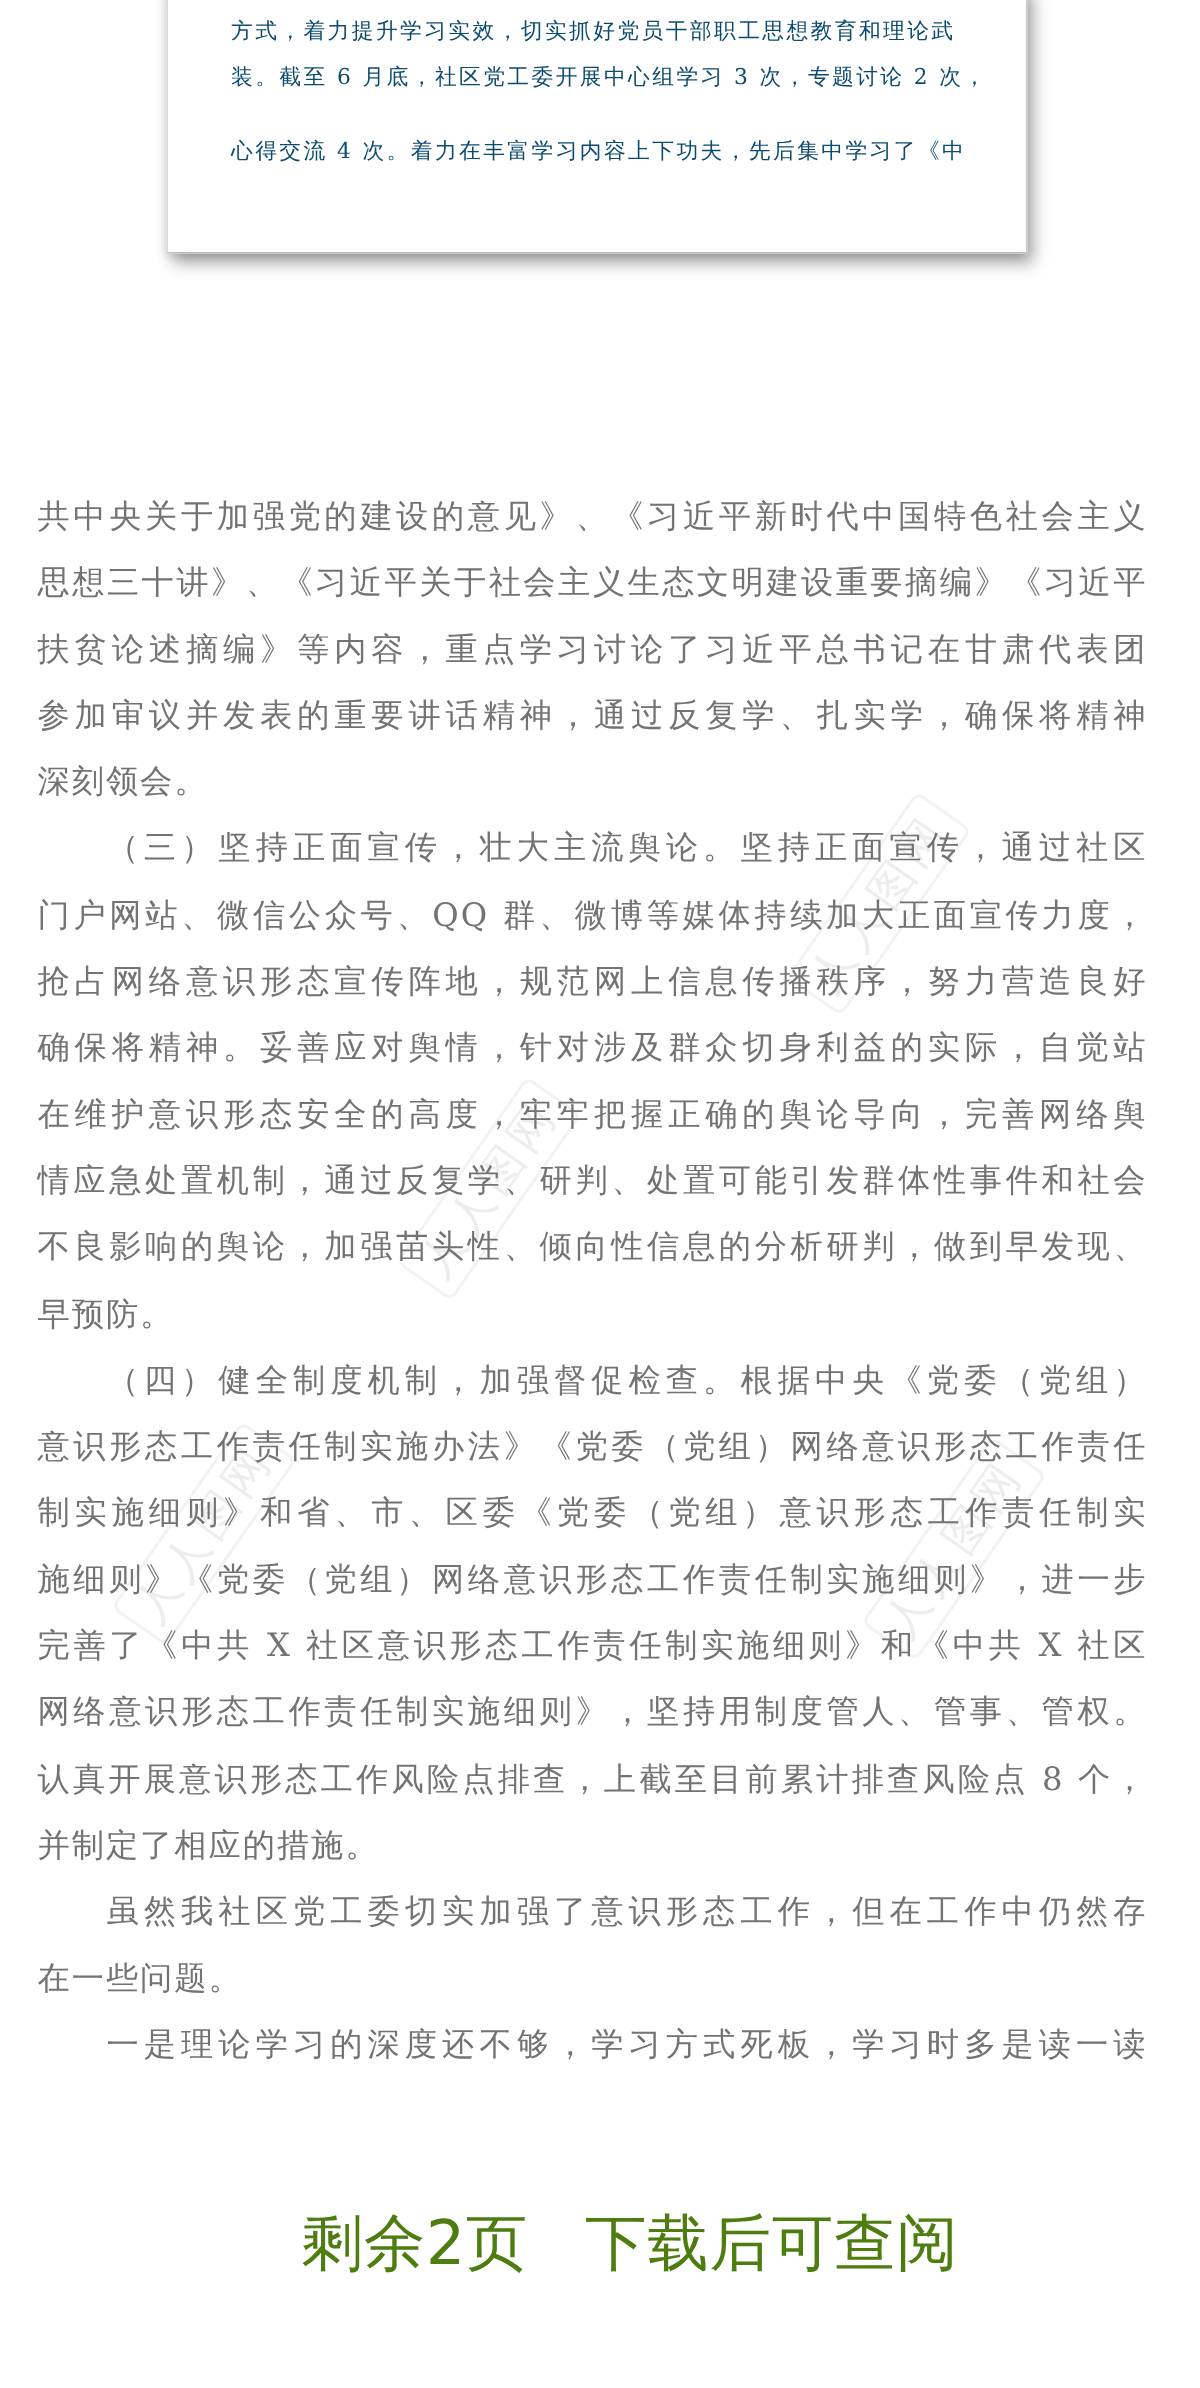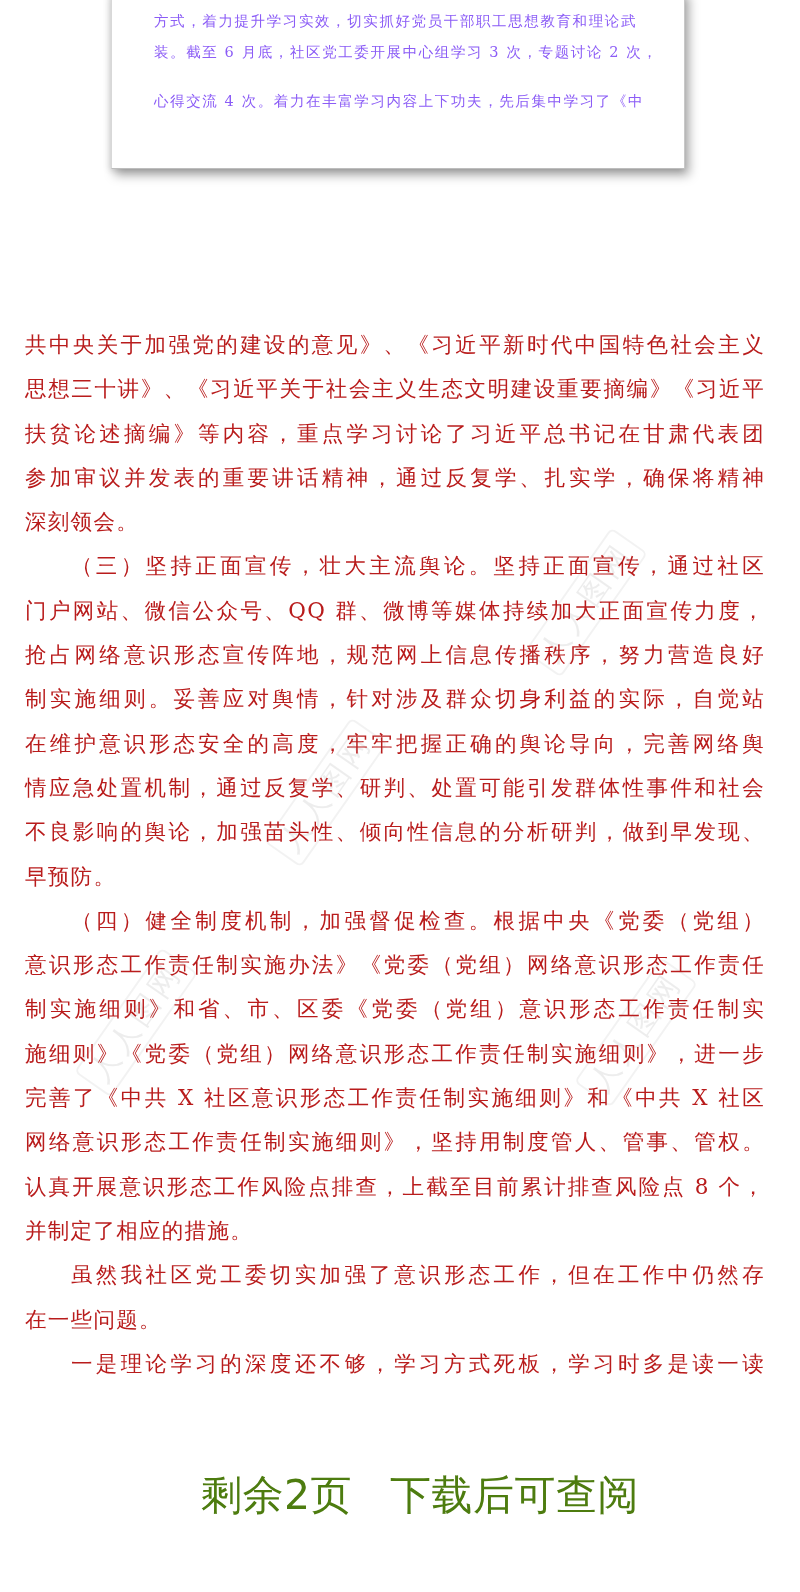--- a/index.html
+++ b/index.html
@@ -28,36 +28,36 @@
       border-bottom: 1px solid #bdbdbd;
       box-shadow: 4px 6px 10px rgba(0,0,0,0.35), -2px 2px 6px rgba(0,0,0,0.12);
     }
     .preview-card .pline {
       position: absolute;
       left: 42px;
       width: 500px;
       font-size: 14.5px;
       letter-spacing: 1.6px;
       white-space: nowrap;
-      color: #8b5cf6;
+      color: #0c4a6e;
       line-height: 20px;
     }
     .main-text {
       position: absolute;
       left: 25px;
       top: 323px;
       width: 745px;
     }
     .line {
       font-size: 21.5px;
       line-height: 44.3px;
       height: 44.3px;
       white-space: nowrap;
       letter-spacing: 1.3px;
-      color: #b91c1c;
+      color: #737373;
     }
     .indent { padding-left: 46px; }
     .justify {
       text-align: justify;
       text-align-last: justify;
       width: 740px;
     }
     .watermark {
       position: absolute;
       font-family: "DejaVu Sans", sans-serif;
@@ -106,21 +106,21 @@
     <div class="line justify">思想三十讲》、《习近平关于社会主义生态文明建设重要摘编》《习近平</div>
     <div class="line justify">扶贫论述摘编》等内容，重点学习讨论了习近平总书记在甘肃代表团</div>
     <div class="line justify">参加审议并发表的重要讲话精神，通过反复学、扎实学，确保将精神</div>
     <div class="line">深刻领会。</div>
   </div>
 
   <div>
     <div class="line justify indent" style="width:694px;">（三）坚持正面宣传，壮大主流舆论。坚持正面宣传，通过社区</div>
     <div class="line justify">门户网站、微信公众号、QQ 群、微博等媒体持续加大正面宣传力度，</div>
     <div class="line justify">抢占网络意识形态宣传阵地，规范网上信息传播秩序，努力营造良好</div>
-    <div class="line justify">制实施细则。妥善应对舆情，针对涉及群众切身利益的实际，自觉站</div>
+    <div class="line justify">确保将精神。妥善应对舆情，针对涉及群众切身利益的实际，自觉站</div>
     <div class="line justify">在维护意识形态安全的高度，牢牢把握正确的舆论导向，完善网络舆</div>
     <div class="line justify">情应急处置机制，通过反复学、研判、处置可能引发群体性事件和社会</div>
     <div class="line justify">不良影响的舆论，加强苗头性、倾向性信息的分析研判，做到早发现、</div>
     <div class="line">早预防。</div>
   </div>
 
   <div>
     <div class="line justify indent" style="width:694px;">（四）健全制度机制，加强督促检查。根据中央《党委（党组）</div>
     <div class="line justify">意识形态工作责任制实施办法》《党委（党组）网络意识形态工作责任</div>
     <div class="line justify">制实施细则》和省、市、区委《党委（党组）意识形态工作责任制实</div>

